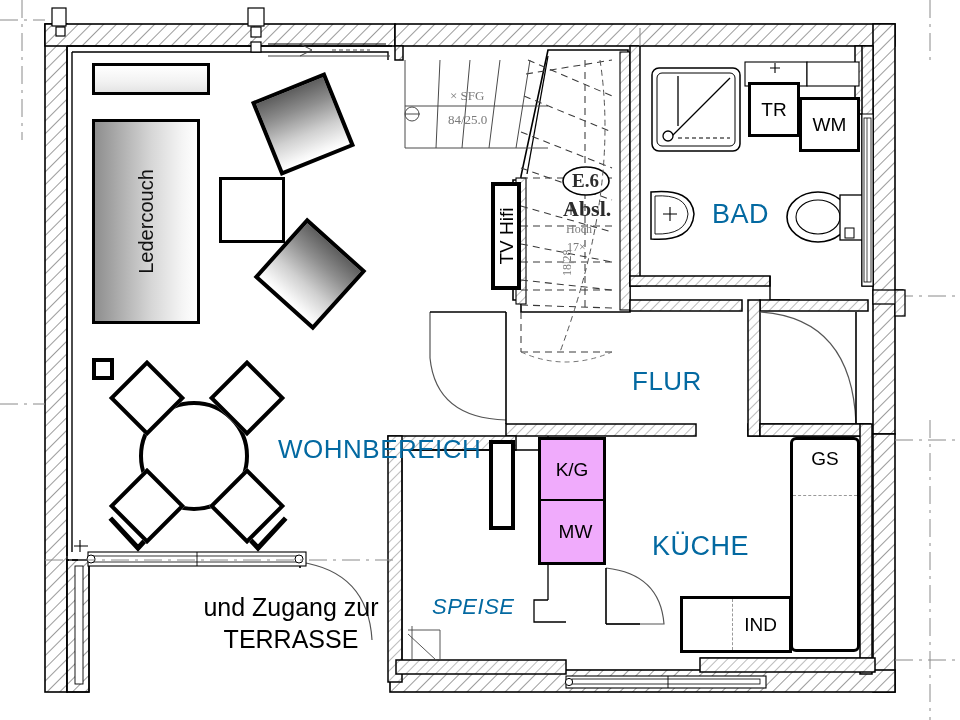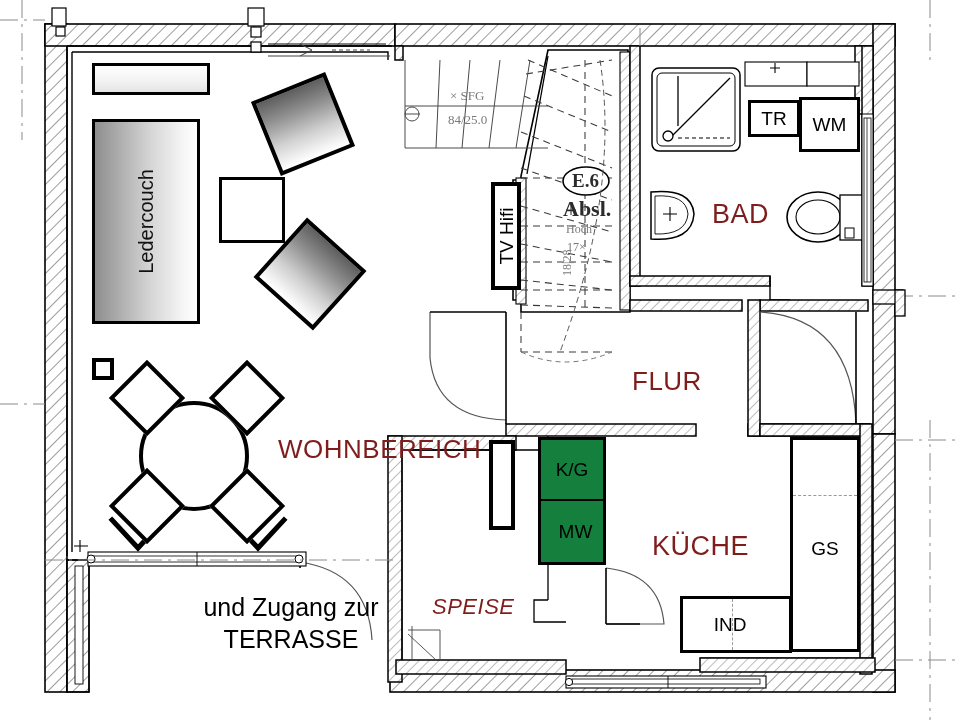--- a/index.html
+++ b/index.html
@@ -7,34 +7,34 @@
   body{
     width:960px;height:720px;overflow:hidden;
     font-family:"Liberation Sans", sans-serif;
     color:#000;
   }
   #plan{position:relative;width:960px;height:720px;background:#fff;}
   svg.layer{position:absolute;left:0;top:0;width:960px;height:720px;}
   .roomlabel{
     position:absolute;
     font-family:"Liberation Sans", sans-serif;
-    color:#7f1d1d;
+    color:#0369a1;
     white-space:nowrap;
     letter-spacing:0.5px;
   }
   .appl{
     position:absolute;
     border:3px solid #000;
     background:#fff;
     display:flex;align-items:center;justify-content:center;
     font-family:"Liberation Sans", sans-serif;
     font-size:19px;color:#000;
     box-sizing:border-box;
   }
-  .applstack{position:absolute;border:3px solid #000;background:#15803d;box-sizing:border-box;}
+  .applstack{position:absolute;border:3px solid #000;background:#f0abfc;box-sizing:border-box;}
   .applstack > div{
     display:flex;align-items:center;justify-content:center;
     font-family:"Liberation Sans", sans-serif;font-size:19px;box-sizing:border-box;
   }
   .furn{position:absolute;border:3px solid #000;box-sizing:border-box;}
   .couch{
     background:linear-gradient(to right,#8e8e8e 0%,#a8a8a8 20%,#d6d6d6 55%,#f4f4f4 85%,#ffffff 100%);
     display:flex;align-items:center;justify-content:center;
   }
   .couch span{
@@ -304,30 +304,30 @@
   <div class="roomlabel" style="left:712px;top:199px;font-size:27px;">BAD</div>
   <div class="roomlabel" style="left:632px;top:366px;font-size:26px;">FLUR</div>
   <div class="roomlabel" style="left:652px;top:531px;font-size:27px;">KÜCHE</div>
   <div class="roomlabel" style="left:432px;top:594px;font-size:22px;font-style:italic;">SPEISE</div>
 
   <div style="position:absolute;left:146px;top:592px;width:290px;text-align:center;line-height:1.26;">
     <div style="font-size:25px;">und Zugang zur</div>
     <div style="font-size:25px;">TERRASSE</div>
   </div>
 
-  <div class="appl" style="left:748px;top:100px;width:52px;height:37px;justify-content:center;">
+  <div class="appl" style="left:748px;top:82px;width:52px;height:55px;justify-content:center;">
     <span>TR</span>
   </div>
   <div class="appl" style="left:799px;top:97px;width:61px;height:55px;">
     <span>WM</span>
   </div>
-  <div class="appl" style="left:790px;top:437px;width:70px;height:215px;align-items:center;padding-top:8px;">
+  <div class="appl" style="left:790px;top:437px;width:70px;height:215px;align-items:flex-start;padding-top:8px;border-radius:6px;">
     <span>GS</span>
   </div>
-  <div class="appl" style="left:680px;top:596px;width:112px;height:57px;padding-right:12px;">
+  <div class="appl" style="left:680px;top:596px;width:112px;height:57px;justify-content:flex-end;padding-right:12px;">
     <span>IND</span>
   </div>
 
   <div style="position:absolute;left:793px;top:495px;width:64px;border-top:1px dashed #999;"></div>
   <div style="position:absolute;left:732px;top:599px;height:51px;border-left:1px dashed #999;"></div>
 
   <div class="applstack" style="left:538px;top:437px;width:68px;height:128px;">
     <div style="height:50%;border-bottom:2px solid #000;">
       <span>K/G</span>
     </div>

